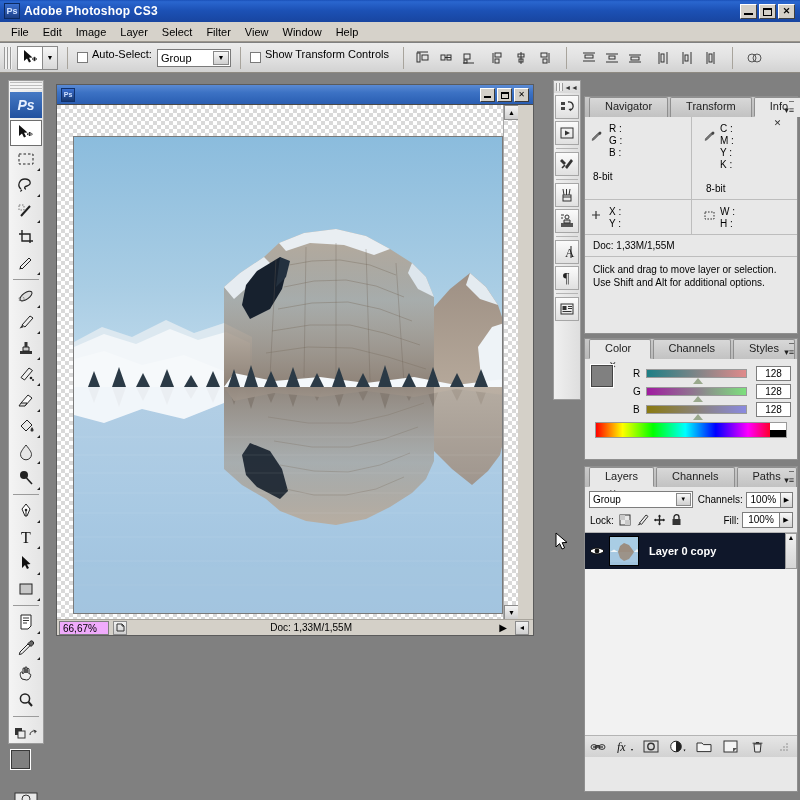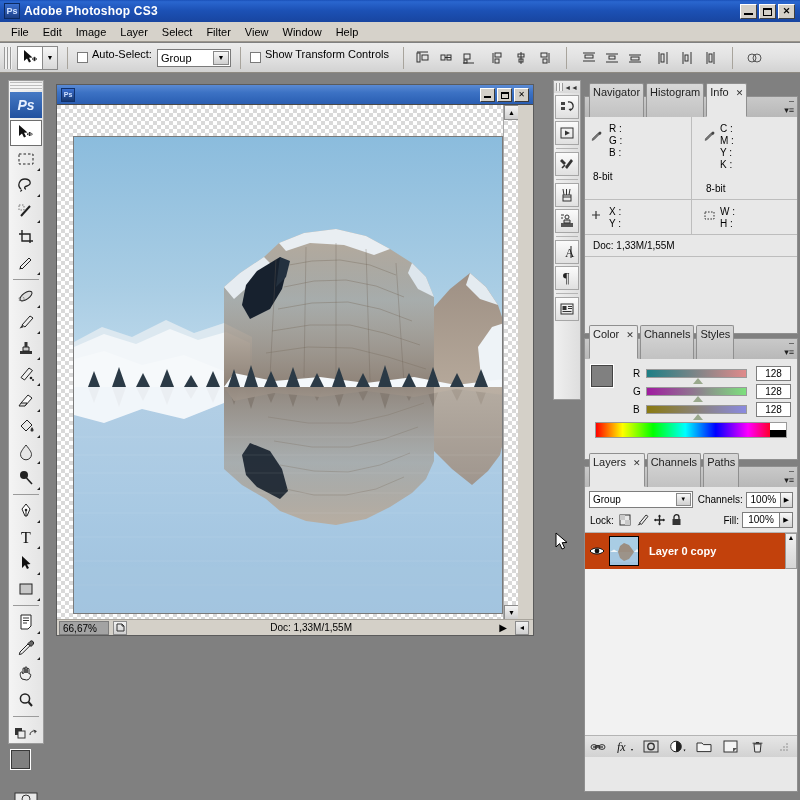--- a/index.html
+++ b/index.html
@@ -150,21 +150,21 @@
     background: repeating-conic-gradient(#ffffff 0% 25%,#d9d9d9 0% 50%) 0 0 / 8px 8px;
     border-left: 1px solid #a8a8a8; }
   .sb-btn { width: 15px; height: 15px; background: linear-gradient(to bottom,#f6f6f6,#cdcdcd);
     border: 1px solid #8c8c8c; display: flex; align-items: center; justify-content: center; font-size: 7px; }
   .sb-btn.bottom { position: absolute; bottom: 0; left: 0; }
   .doc-status {
     position: absolute; left: 0; bottom: 0; width: 476px; height: 16px;
     background: #d4d0c8; display: flex; align-items: center; font-size: 10px;
     border-top: 1px solid #a8a49c;
   }
-  .zoomfield { width: 50px; height: 14px; background: #a3a3a3; border: 1px solid #7d7d7d;
+  .zoomfield { width: 50px; height: 14px; background: #f0abfc; border: 1px solid #7d7d7d;
     font-size: 10px; line-height: 13px; padding-left: 3px; margin-left: 2px; }
   .docinfo { flex: 1; text-align: center; font-size: 10px; }
   .sb-sq { width: 14px; height: 14px; border: 1px solid #8c8c8c;
     background: linear-gradient(to bottom,#f2f2f2,#cfcfcf); display: flex;
     align-items: center; justify-content: center; font-size: 8px; margin-left: 4px; }
 
   
   .dockcol {
     position: absolute; left: 553px; top: 80px; width: 28px; height: 320px;
     background: linear-gradient(to right,#f0f0f0,#dedede); border: 1px solid #9b9b9b;
@@ -175,21 +175,21 @@
   .dc-arrows { font-size: 7px; color: #333; }
   .dc-btn { width: 24px; height: 24px; margin: 2px auto;
     background: linear-gradient(to bottom,#fbfbfb,#e0e0e0); border: 1px solid #a6a6a6;
     display: flex; align-items: center; justify-content: center; }
   .dc-sep { height: 1px; background: #b4b4b4; margin: 3px 2px; }
 
   
   .palette { position: absolute; background: #e8e8e8; border: 1px solid #8f8f8f; }
   .pal-tabs { height: 20px; display: flex; align-items: flex-end; position: relative;
     background: linear-gradient(to bottom,#c9c9c9,#b8b8b8); padding-left: 4px; }
-  .pal-tab { height: 34px; padding: 0 3px; font-size: 11px; line-height: 16px;
+  .pal-tab { height: 20px; padding: 0 15px; font-size: 11px; line-height: 16px;
     background: linear-gradient(to bottom,#d8d8d8,#c2c2c2); border: 1px solid #8f8f8f;
     border-bottom: none; margin-right: 2px; border-radius: 2px 2px 0 0; color: #222; }
   .pal-tab.active { background: #e8e8e8; border-bottom: 1px solid #e8e8e8; font-weight: normal; }
   .pal-tab .x { font-size: 9px; margin-left: 4px; color: #333; }
   .pal-ctrls { position: absolute; right: 3px; top: 0; display: flex; flex-direction: column;
     align-items: flex-end; }
   .pal-min { font-size: 9px; color: #333; line-height: 8px; }
   .pal-menu { font-size: 9px; color: #222; line-height: 10px; }
   .pal-body { padding: 0; }
 
@@ -238,21 +238,21 @@
   .lbl { font-size: 10px; margin: 0 3px 0 5px; }
   .numfield { width: 38px; height: 16px; border: 1px solid #7d7d7d; background: #fff;
     font-size: 10px; line-height: 14px; text-align: center; }
   .spin { width: 13px; height: 16px; border: 1px solid #7d7d7d; border-left: none;
     background: linear-gradient(to bottom,#f8f8f8,#d4d4d4); font-size: 7px;
     display: flex; align-items: center; justify-content: center; }
   .lay-lock { display: flex; align-items: center; padding: 2px 4px 4px 4px;
     border-bottom: 1px solid #b4b4b4; }
   .lock-ic { width: 17px; height: 15px; display: flex; align-items: center; justify-content: center; }
   .layer-list { height: 202px; background: #f2f2f2; position: relative; overflow: hidden; }
-  .layer-row { height: 36px; background: #c2410c; display: flex; align-items: center; }
+  .layer-row { height: 36px; background: #0f172a; display: flex; align-items: center; }
   .eye-cell { width: 24px; display: flex; align-items: center; justify-content: center; }
   .thumb { width: 30px; height: 30px; border: 1px solid #000; background: #9fc4e0;
     position: relative; overflow: hidden; }
   .layer-name { color: #fff; font-weight: bold; font-size: 11px; margin-left: 10px; }
   .lay-scroll { position: absolute; right: 0; top: 0; width: 14px; height: 202px;
     background: #dcdcdc; border-left: 1px solid #b0b0b0; }
   .lay-btns { height: 22px; display: flex; align-items: center; justify-content: space-around;
     background: linear-gradient(to bottom,#e6e6e6,#d2d2d2); border-top: 1px solid #b4b4b4; }
   .lb { width: 18px; height: 18px; display: flex; align-items: center; justify-content: center; }
 
@@ -819,21 +819,21 @@
         </svg>
     </div>
   </div>
 
   <div class="palette" id="infoPal">
     <div class="pal-tabs">
       <div class="pal-tab">
         <span>Navigator</span>
       </div>
       <div class="pal-tab">
-        <span>Histogram</span>
+        <span>Transform</span>
       </div>
       <div class="pal-tab active">
         <span>Info</span>
         <span class="x">✕</span>
       </div>
       <div class="pal-ctrls">
         <span class="pal-min">–</span>
         <span class="pal-menu">▾≡</span>
       </div>
     </div>
@@ -879,20 +879,21 @@
           <span class="eyedrop" style="top:10px">
             <svg width="12" height="11">
                 <rect x="1" y="2" width="9" height="7" fill="none" stroke="#333" stroke-dasharray="1.6,1.4"></rect>
               </svg>
           </span>
           <div class="info-row" style="padding-left:14px">W :</div>
           <div class="info-row" style="padding-left:14px">H :</div>
         </div>
       </div>
       <div class="docrow">Doc: 1,33M/1,55M</div>
+      <div class="hintrow">Click and drag to move layer or selection. Use Shift and Alt for additional options.</div>
     </div>
   </div>
 
   <div class="palette" id="colorPal">
     <div class="pal-tabs">
       <div class="pal-tab active">
         <span>Color</span>
         <span class="x">✕</span>
       </div>
       <div class="pal-tab">

